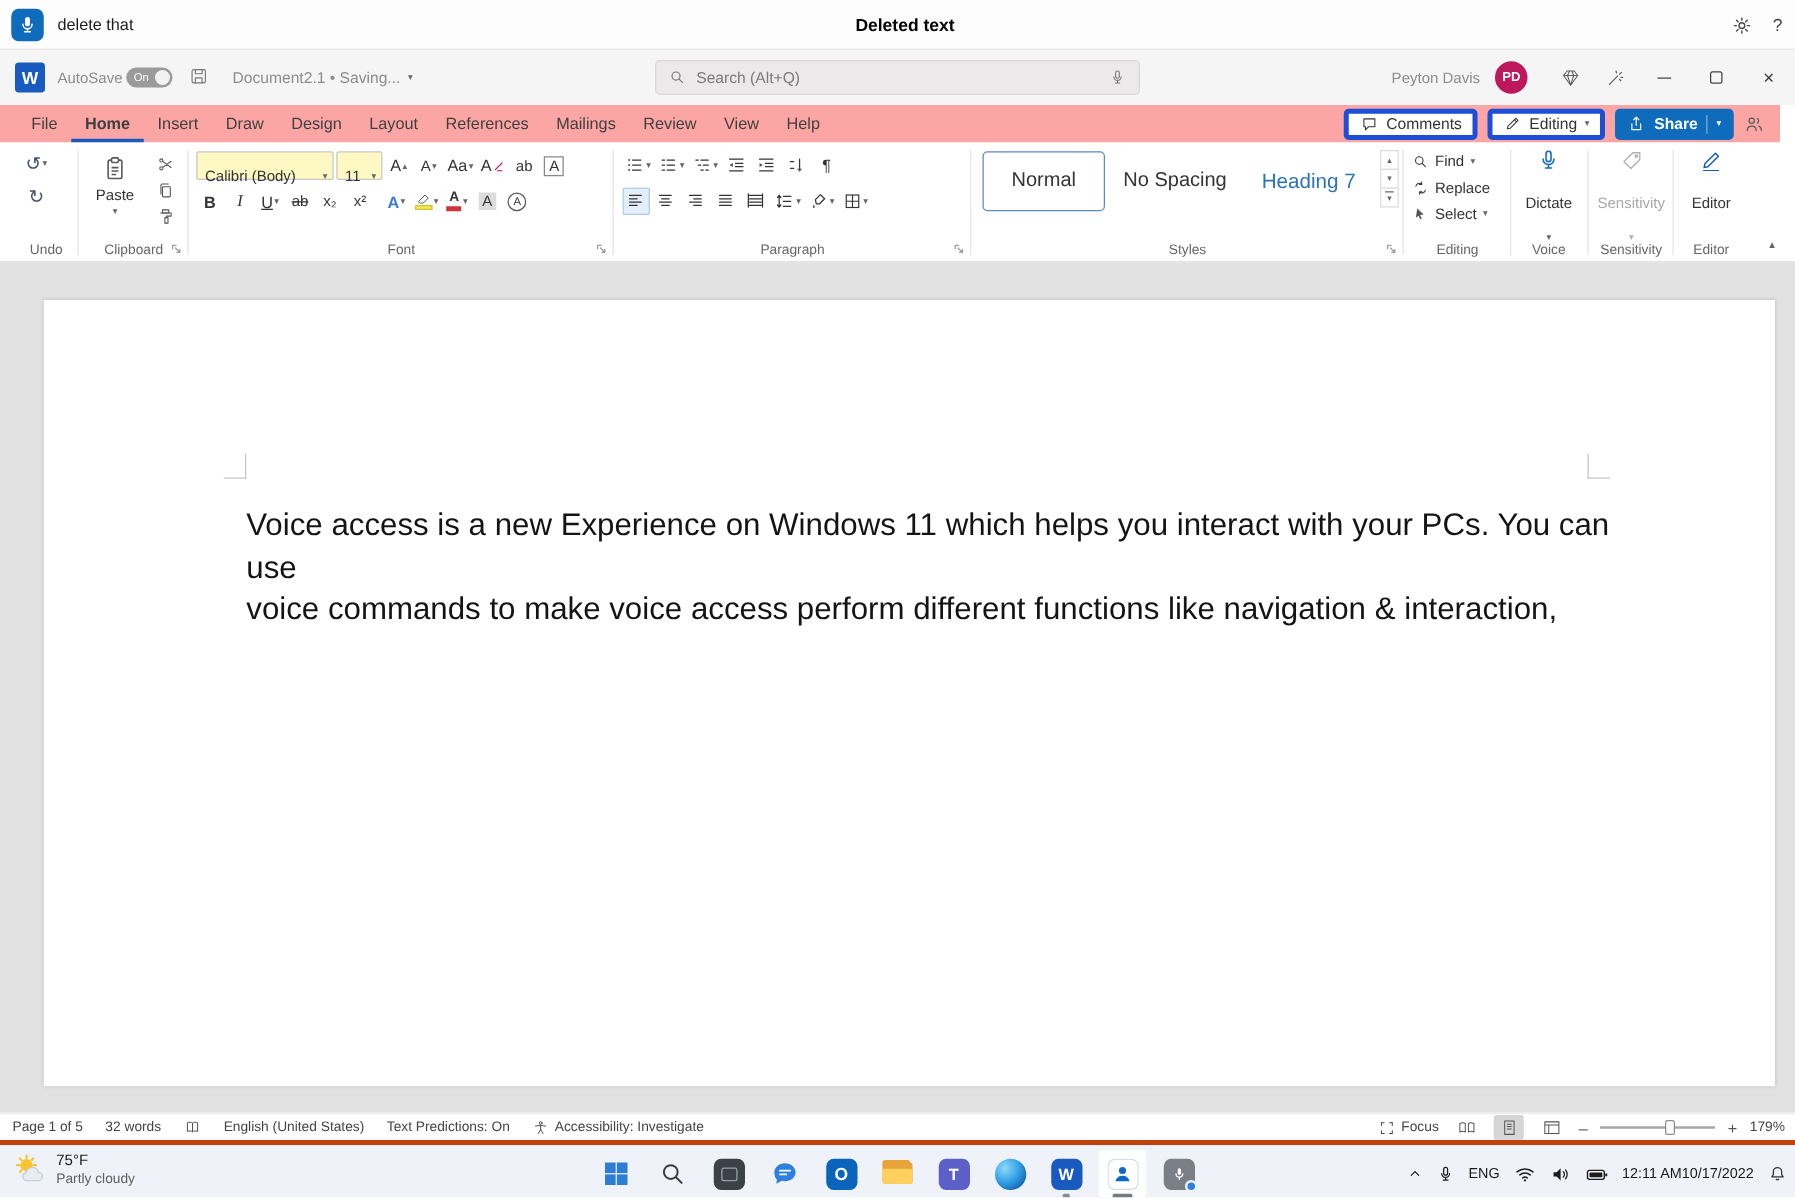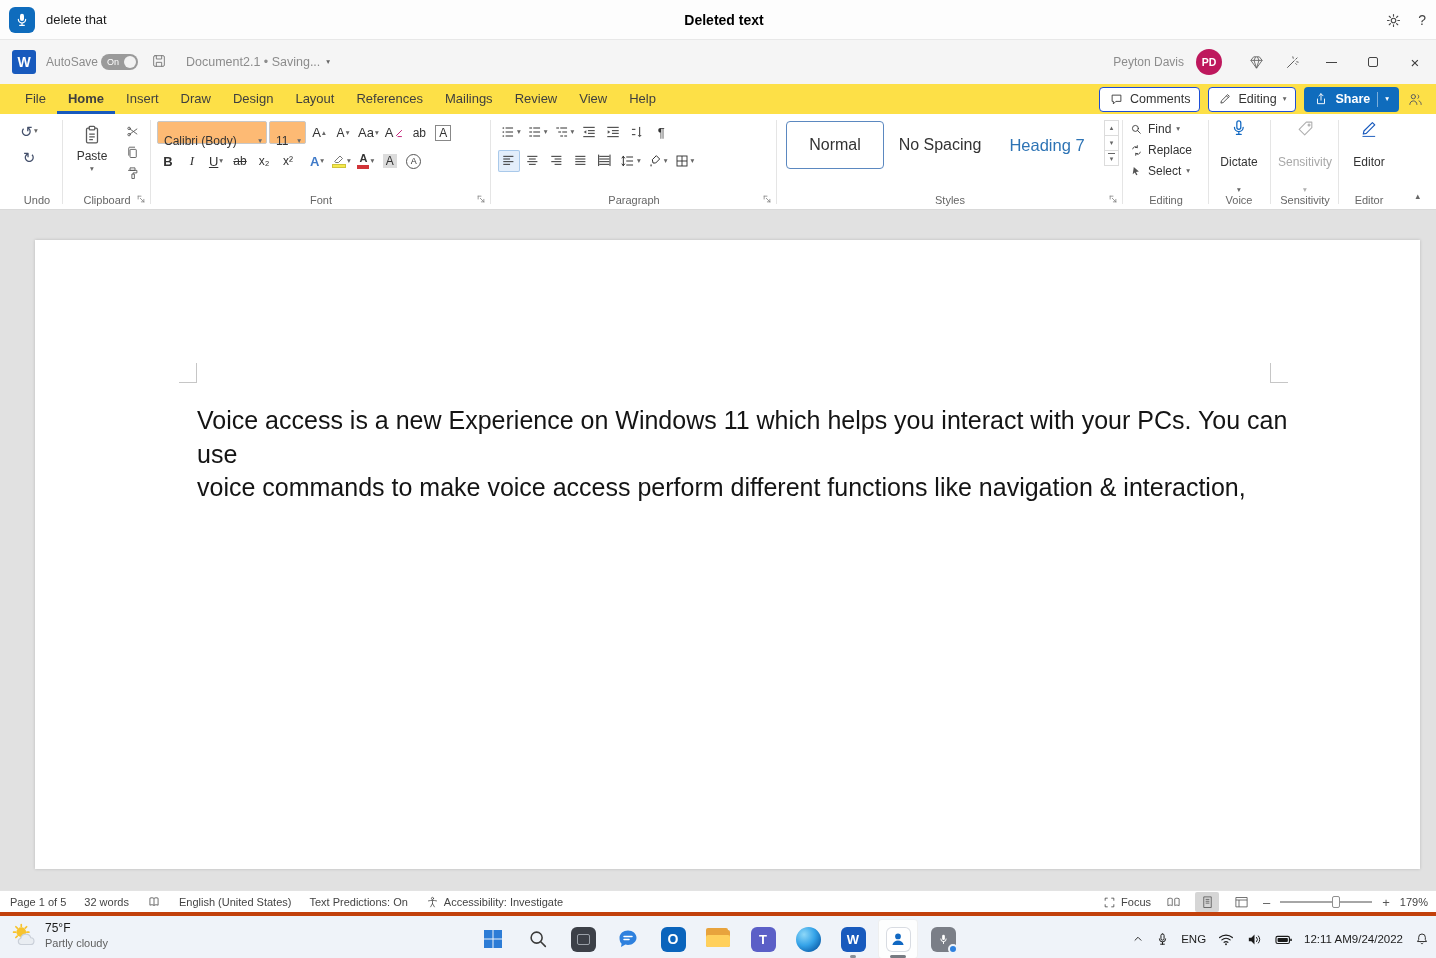--- a/index.html
+++ b/index.html
@@ -32,43 +32,43 @@
   .search-input::placeholder { color:#7b7b7b; opacity:1; }
   .tb-right { position:absolute; right:0; top:0; height:44px; display:flex; align-items:center; }
   .user-name { font-size:12px; color:#8c8c8c; margin-right:12px; }
   .avatar { width:26px; height:26px; border-radius:50%; background:#be185d; color:#fff; font-size:10.5px; font-weight:700; display:flex; align-items:center; justify-content:center; margin-right:16px; }
   .tb-icon { width:36px; height:44px; display:flex; align-items:center; justify-content:center; background:none; border:none; color:#5c5c5c; }
   .win-ctl { width:42px; height:44px; display:flex; align-items:center; justify-content:center; background:none; border:none; font-size:15px; color:#3a3a3a; font-family:inherit; }
   .min-line { width:11px; border-top:1.3px solid #444; display:block; }
   .max-box { width:10px; height:10px; border:1.3px solid #444; border-radius:2px; display:block; }
 
   
-  .tab-row { position:absolute; top:84px; left:0; right:0; height:30px; background:#fde047;padding-left:24px; }
+  .tab-row { position:absolute; top:84px; left:0; right:12px; height:30px; background:#fca5a5;padding-left:24px; }
   .tabs { position:absolute; left:14px; top:0; height:30px; display:flex; }
   .tab { padding:0 11px; height:30px; line-height:30px; font-size:13px; color:#3f3f3f; background:none; border:none; font-family:inherit; }
   .tab.active { font-weight:600; box-shadow:inset 0 -3px 0 #185ABD; }
   .tab-actions { position:absolute; right:12px; top:2px; height:26px; display:flex; gap:8px; align-items:center; }
-  .pill-btn { height:25px; display:flex; align-items:center; gap:6px; padding:0 9px; background:#fff; border:1px solid #1d4ed8; border-radius:4px; font-size:12.5px; color:#333; font-family:inherit; }
+  .pill-btn { height:25px; display:flex; align-items:center; gap:6px; padding:0 9px; background:#fff; border:4px solid #1d4ed8; border-radius:4px; font-size:12.5px; color:#333; font-family:inherit; }
   .share-btn { height:25px; display:flex; align-items:center; gap:7px; padding:0 10px; background:#0F6CBD; border:none; border-radius:4px; font-size:12.5px; color:#fff; font-weight:600; font-family:inherit; }
   .share-div { width:1px; height:15px; background:rgba(255,255,255,.45); }
   .cv { font-size:7.5px; color:#666; line-height:1; }
   .share-btn .cv { color:#fff; }
 
   
   .ribbon { position:absolute; top:114px; left:0; right:0; height:96px; background:#fff; border-bottom:1px solid #d9d9d9; }
   .rgroup { position:absolute; top:0; height:96px; }
   .rlabel { position:absolute; bottom:4px; left:0; right:0; text-align:center; font-size:11px; color:#666; }
   .gsep { position:absolute; top:6px; height:84px; width:1px; background:#e5e5e5; }
   .launch { position:absolute; right:2px; bottom:4px; width:14px; height:14px; display:flex; align-items:center; justify-content:center; background:none; border:none; color:#8a8a8a; }
   .rbtn { display:inline-flex; align-items:center; justify-content:center; gap:1px; height:22px; min-width:22px; border:none; background:none; border-radius:2px; font-size:13px; color:#333; font-family:inherit; padding:0 2px; }
   .row { position:absolute; display:flex; align-items:center; gap:2px; }
   .undo-glyph { font-size:15px; color:#44506b; line-height:1; }
   .paste-btn { position:absolute; left:4px; top:5px; width:48px; height:58px; display:flex; flex-direction:column; align-items:center; justify-content:center; gap:2px; background:none; border:none; font-size:12px; color:#333; font-family:inherit; }
   .mini-btn { position:absolute; left:56px; width:24px; height:20px; display:flex; align-items:center; justify-content:center; background:none; border:none; color:#555; }
-  .combo { display:flex; align-items:center; justify-content:space-between; border:1px solid #c8c8c8; background:#fdba74; border-radius:2px; height:23px; padding:16px 4px 0 6px; font-size:12px; color:#333; font-family:inherit; }
+  .combo { display:flex; align-items:center; justify-content:space-between; border:1px solid #c8c8c8; background:#fef9c3; border-radius:2px; height:23px; padding:16px 4px 0 6px; font-size:12px; color:#333; font-family:inherit; }
   .b-bold { font-weight:700; }
   .b-ital { font-style:italic; font-family:"Liberation Serif",serif; }
   .b-und { text-decoration:underline; }
   .b-strike { text-decoration:line-through; font-size:12px; }
   .b-small { font-size:12px; }
   .fx-a { color:#3F7AC8; font-weight:700; }
   .stack { display:flex; flex-direction:column; align-items:center; gap:1px; }
   .hl-bar { width:14px; height:4px; background:#F5E94C; border:1px solid #cfc43a; }
   .fc-bar { width:12px; height:4px; background:#D13438; }
   .shade-a { background:#dcdcdc; padding:0 3px; }
@@ -170,20 +170,31 @@
     <button class="sync-icon">
       <svg class="ic" width="16" height="16" viewBox="0 0 24 24" fill="none" stroke="currentColor" stroke-width="1.4" stroke-linecap="round" stroke-linejoin="round">
           <rect x="4" y="4" width="16" height="16" rx="2"></rect>
           <path d="M8 4v5h8V4M8 20v-6h8v6"></path>
         </svg>
     </button>
     <button class="doc-title">
       <span>Document2.1 • Saving...</span>
       <span class="cv">▾</span>
     </button>
+    <div class="search-box">
+      <svg class="ic" width="14" height="14" viewBox="0 0 24 24" fill="none" stroke="currentColor" stroke-width="1.6" stroke-linecap="round">
+          <circle cx="10" cy="10" r="5.5"></circle>
+          <path d="M14.2 14.2L19 19"></path>
+        </svg>
+      <input class="search-input" readonly="" placeholder="Search (Alt+Q)" style="">
+      <svg class="ic" width="14" height="14" viewBox="0 0 24 24" fill="none" stroke="currentColor" stroke-width="1.5" stroke-linecap="round">
+          <rect x="9.5" y="3" width="5" height="10" rx="2.5"></rect>
+          <path d="M7 11a5 5 0 0 0 10 0M12 16v3.5M9 19.5h6"></path>
+        </svg>
+    </div>
     <div class="tb-right">
       <span class="user-name">Peyton Davis</span>
       <div class="avatar">PD</div>
       <button class="tb-icon">
         <svg class="ic" width="17" height="17" viewBox="0 0 24 24" fill="none" stroke="currentColor" stroke-width="1.2" stroke-linejoin="round">
             <path d="M8 4h8l4 5-8 11L4 9z"></path>
             <path d="M4 9h16M12 20L8.5 9l2.2-5M12 20l3.5-11-2.2-5"></path>
           </svg>
       </button>
       <button class="tb-icon">
@@ -752,21 +763,21 @@
       </button>
       <button>
         <svg class="ic" width="19" height="19" viewBox="0 0 24 24" fill="none" stroke="#1b1b1b" stroke-width="1.4">
             <rect x="2.5" y="8" width="17" height="9" rx="2"></rect>
             <rect x="4.5" y="10" width="13" height="5" rx="1" fill="#1b1b1b" stroke="none"></rect>
             <path d="M21.5 11v3" stroke-width="2"></path>
           </svg>
       </button>
       <button class="clock">
         <span style="display:block">12:11 AM</span>
-        <span style="display:block">9/24/2022</span>
+        <span style="display:block">10/17/2022</span>
       </button>
       <button>
         <svg class="ic" width="16" height="16" viewBox="0 0 24 24" fill="none" stroke="#333" stroke-width="1.5" stroke-linejoin="round">
             <path d="M12 4.5a5 5 0 0 1 5 5V13l1.8 2.8H5.2L7 13V9.5a5 5 0 0 1 5-5z"></path>
             <path d="M10.5 18.5a1.8 1.8 0 0 0 3 0" stroke-linecap="round"></path>
           </svg>
       </button>
     </div>
   </div>
 

